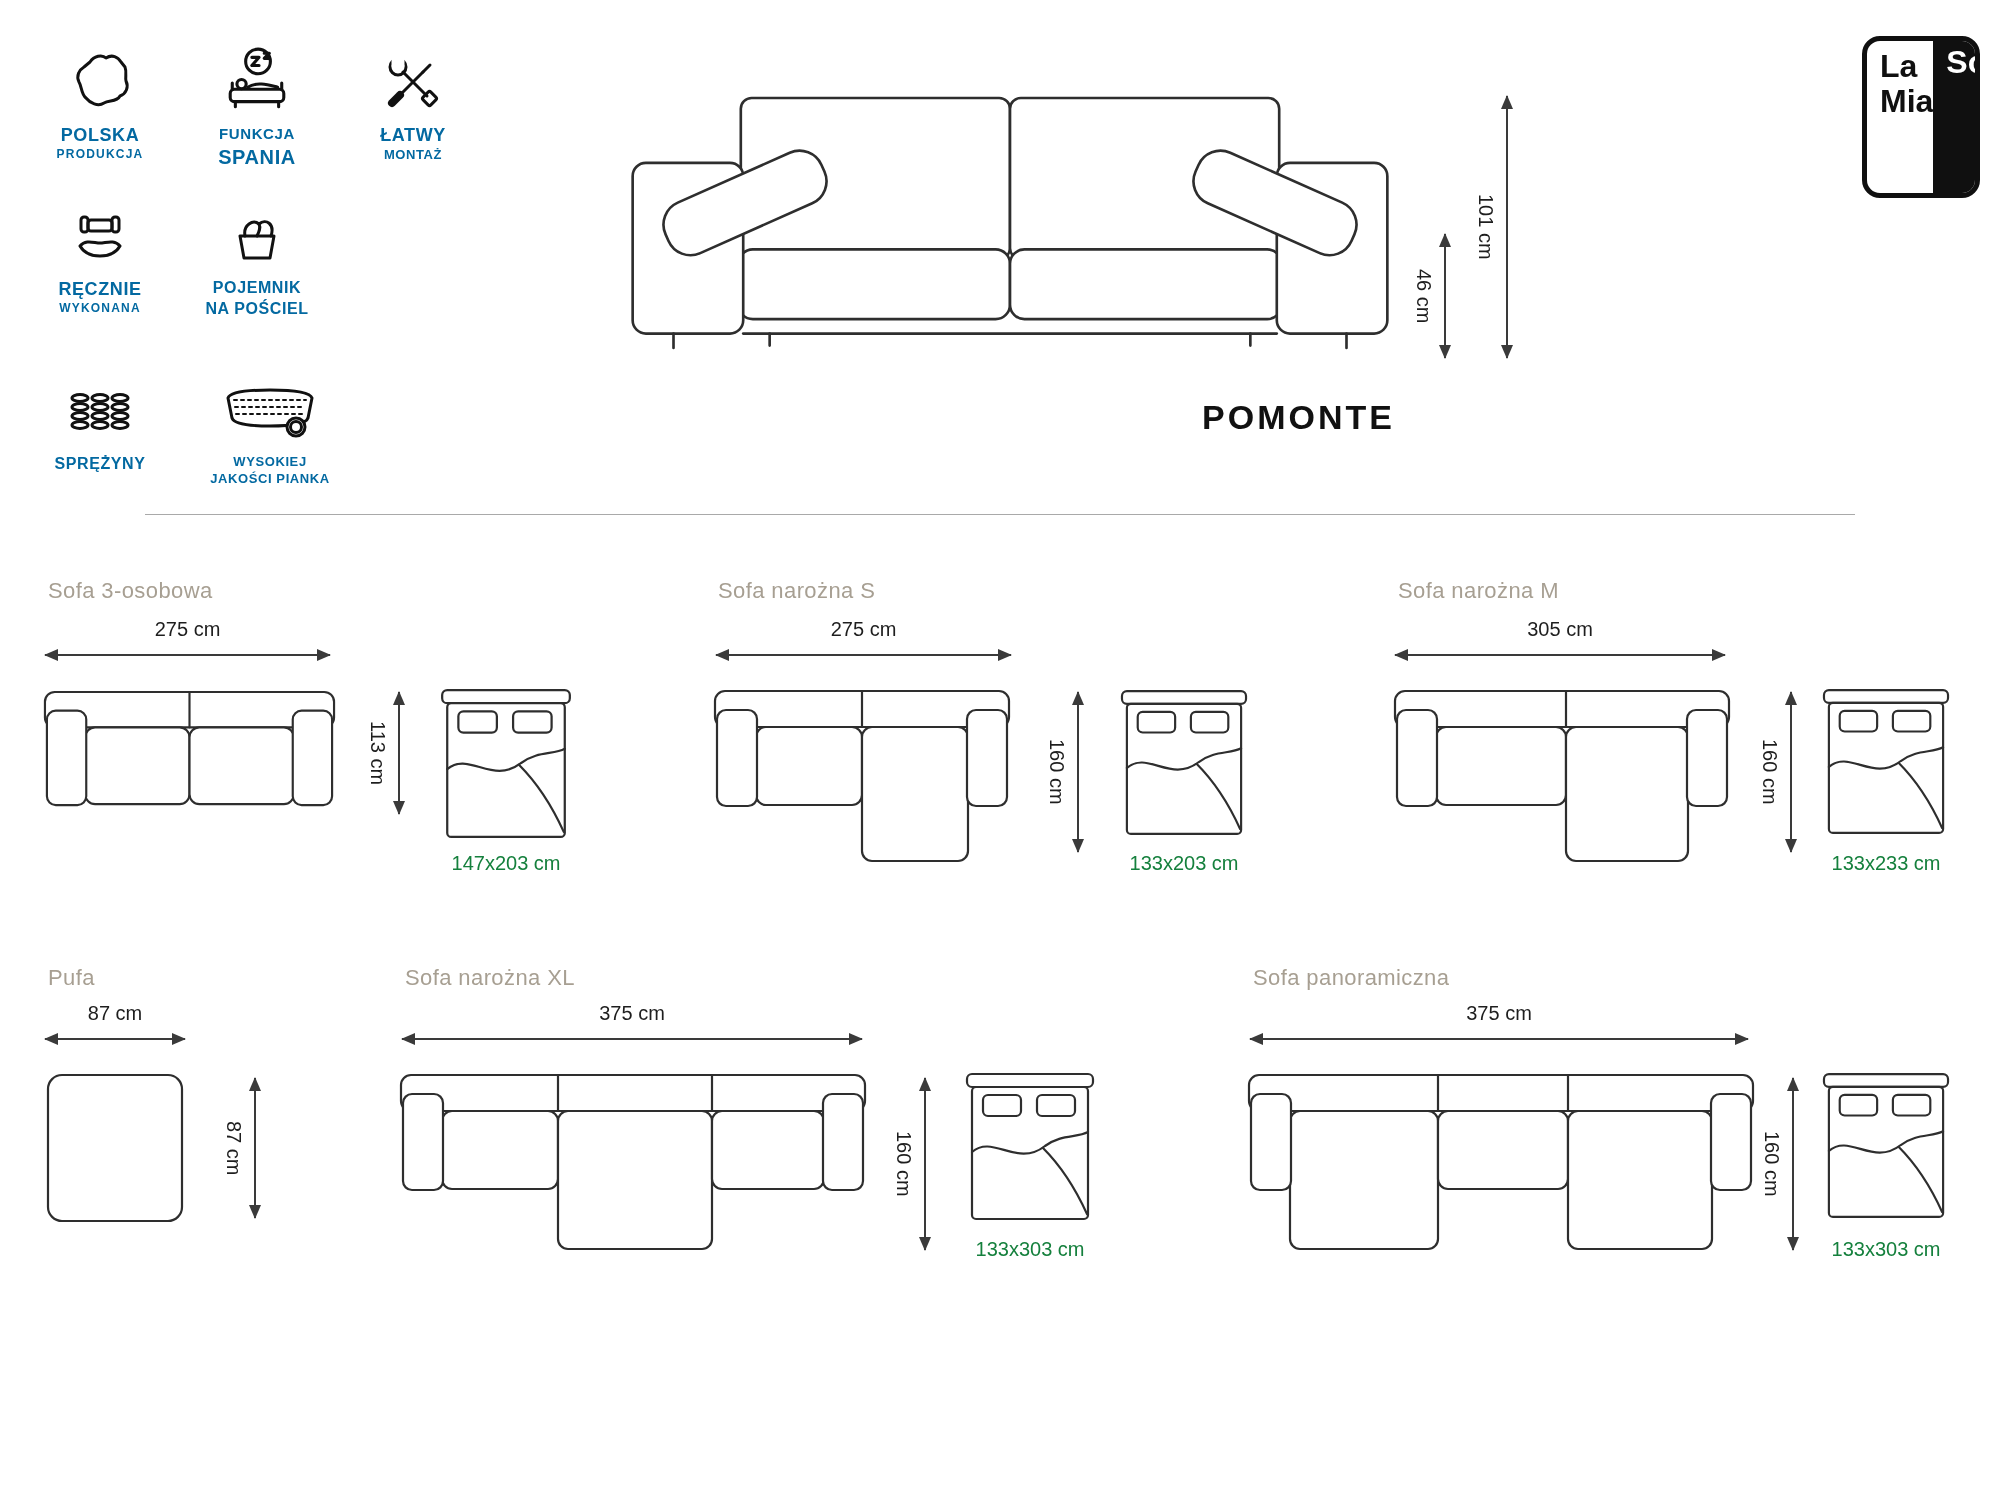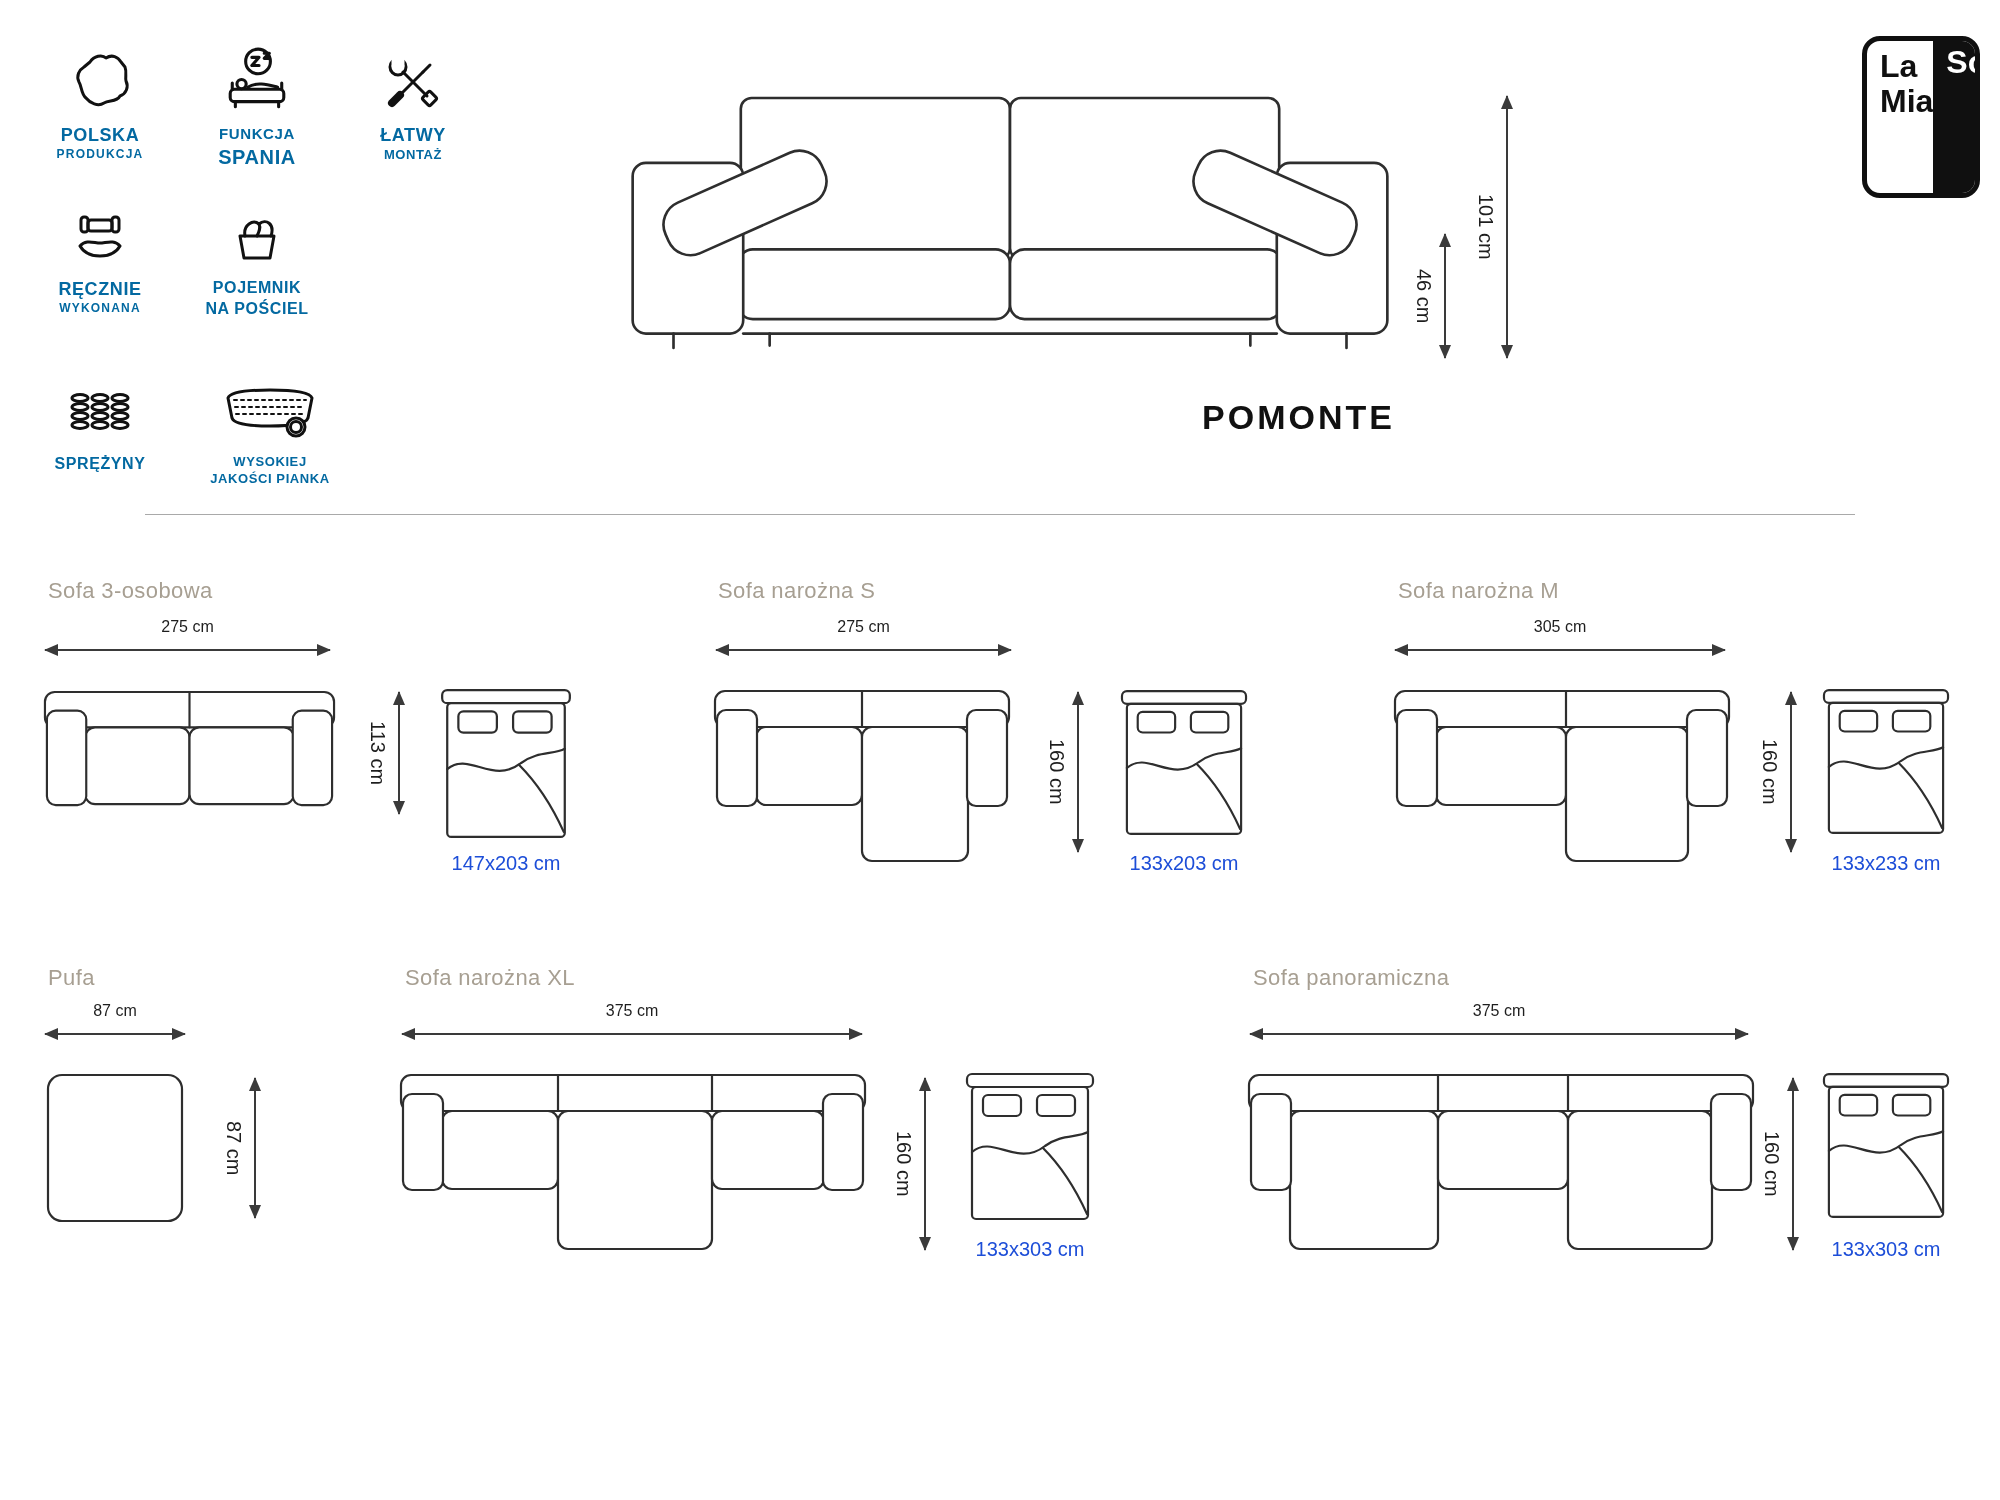--- a/index.html
+++ b/index.html
@@ -29,34 +29,34 @@
   
   .product-title { position:absolute; text-align:right; font-size:34px; font-weight:700; letter-spacing:3px; color:#111; }
   .variant-title { position:absolute; font-size:22px; font-weight:500; letter-spacing:.4px; color:#a79f92; }
   
   .draw { position:absolute; }
   .draw svg { display:block; width:100%; height:100%; }
   .lineart { fill:#ffffff; stroke:#2e2e2e; stroke-width:2.2; stroke-linejoin:round; stroke-linecap:round; }
   .divider { position:absolute; height:1px; background:#a9a9a9; }
   
   .hdim { position:absolute; }
-  .dim-label { text-align:center; font-size:16px; color:#1e1e1e; margin-bottom:13px; }
+  .dim-label { text-align:center; font-size:20px; color:#1e1e1e; margin-bottom:13px; }
   .dim-line { position:relative; height:2px; background:#3a3a3a; }
   .dim-line::before, .dim-line::after { content:""; position:absolute; top:-5px; width:0; height:0;
     border-top:6px solid transparent; border-bottom:6px solid transparent; }
   .dim-line::before { left:-1px; border-right:14px solid #3a3a3a; }
   .dim-line::after  { right:-1px; border-left:14px solid #3a3a3a; }
   .vdim { position:absolute; display:flex; gap:9px; }
   .dim-label-v { writing-mode:vertical-rl; text-align:center; font-size:20px; color:#1e1e1e; height:100%; }
   .vline { position:relative; width:2px; background:#3a3a3a; }
   .vline::before, .vline::after { content:""; position:absolute; left:-5px; width:0; height:0;
     border-left:6px solid transparent; border-right:6px solid transparent; }
   .vline::before { top:-1px; border-bottom:14px solid #3a3a3a; }
   .vline::after  { bottom:-1px; border-top:14px solid #3a3a3a; }
-  .bed-label { position:absolute; text-align:center; font-size:20px; color:#1d4ed8; }
+  .bed-label { position:absolute; text-align:center; font-size:20px; color:#15803d; }
 </style>
 </head>
 <body>
 
 <div class="page">
 
   <div class="feature" style="left:20px;top:38px;width:160px">
     <div class="feature-icon">
       <svg width="66" height="64" viewBox="0 0 64 64">
         <path d="M22 12 C26 6 34 4 38 8 C44 4 50 7 53 12 L57 17 C59 22 57 27 58 31 C61 37 58 44 52 46 C49 52 41 50 36 53 C30 57 22 53 18 48 C13 44 14 37 11 32 C8 26 11 20 16 17 Z"></path>

